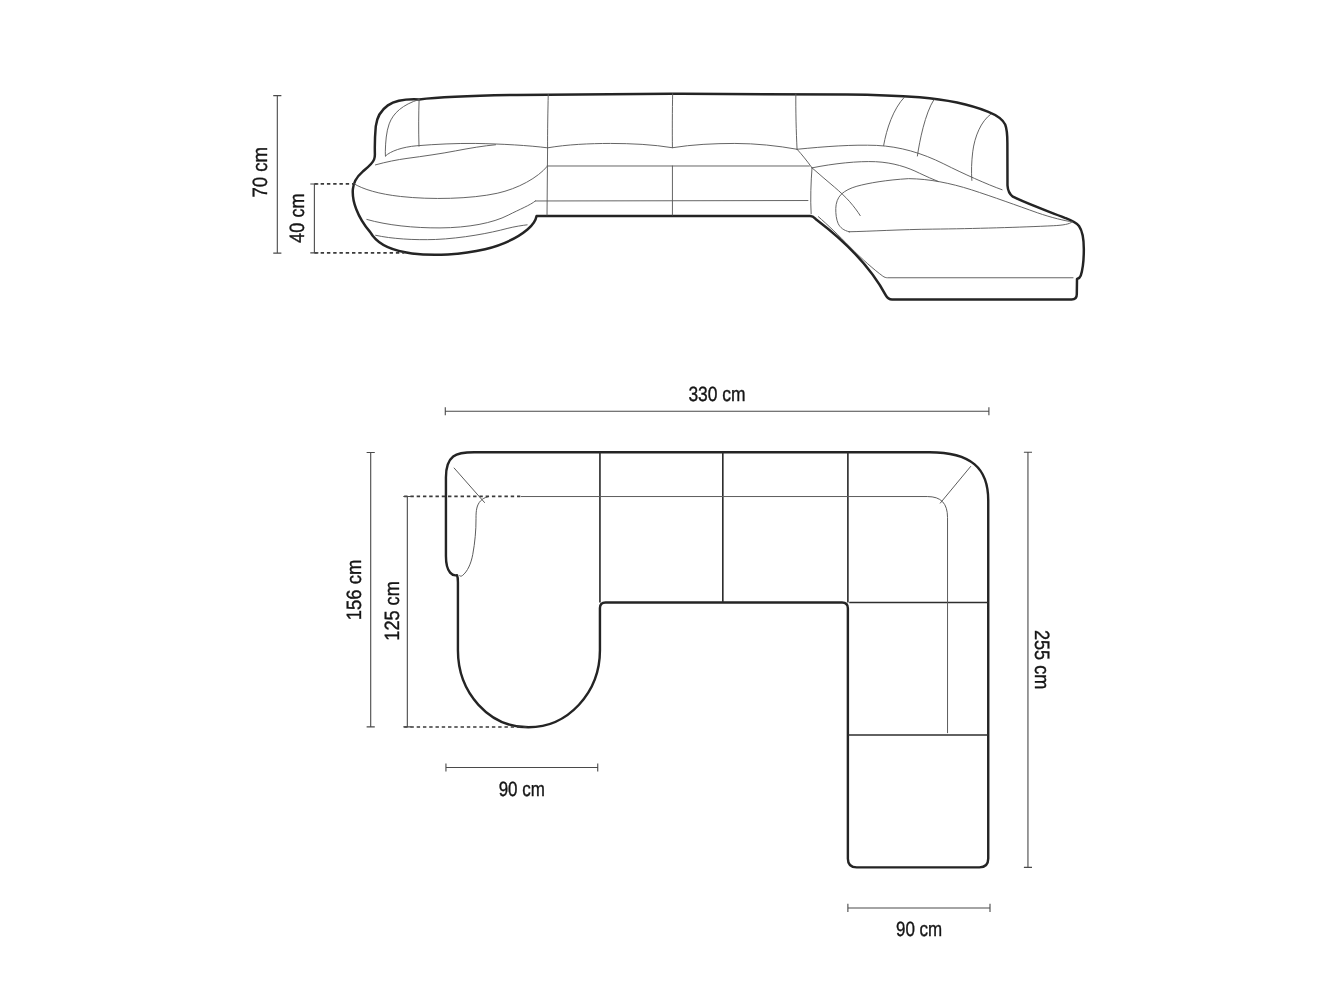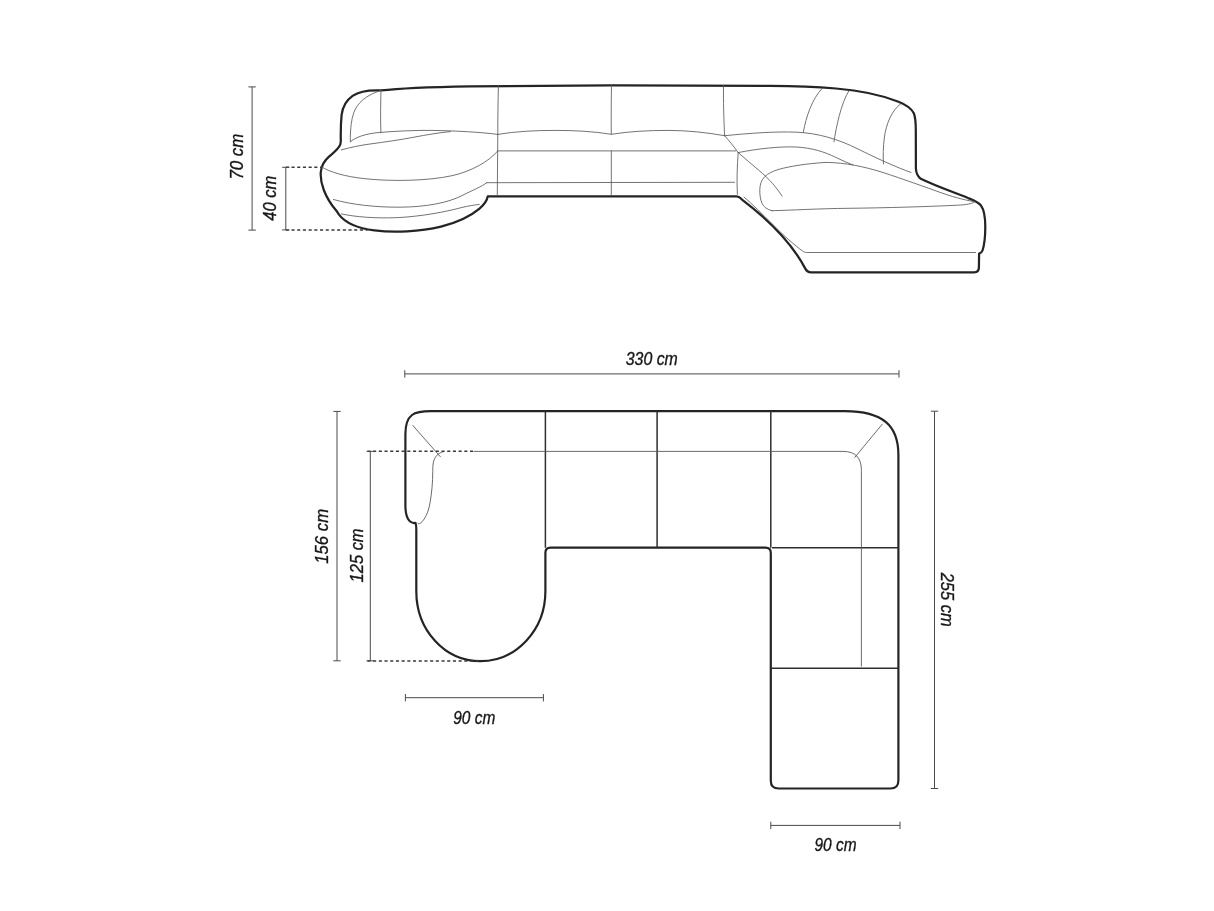--- a/index.html
+++ b/index.html
@@ -1,16 +1,16 @@
 <!DOCTYPE html>
 <html><head>
 <meta charset="utf-8">
 <style>
   html,body{margin:0;padding:0;background:#ffffff;}
-  #c{width:1214px;height:911px;position:relative;font-style:italic;}
+  #c{width:1214px;height:911px;position:relative;}
   svg{display:block;}
   text{font-family:"Liberation Sans",sans-serif;fill:#161616;}
 </style>
 </head>
 <body>
 <div id="c">
 <svg width="1214" height="911" viewBox="0 0 1214 911">
 <rect x="0" y="0" width="1214" height="911" fill="#ffffff"></rect>
 
 <g id="elev">

